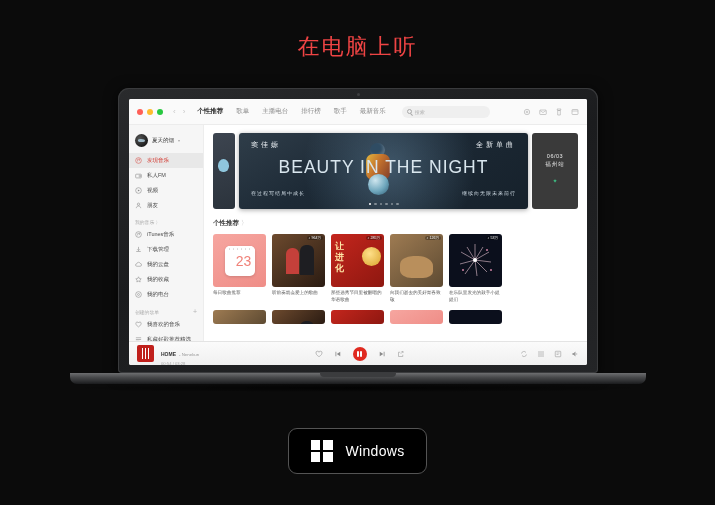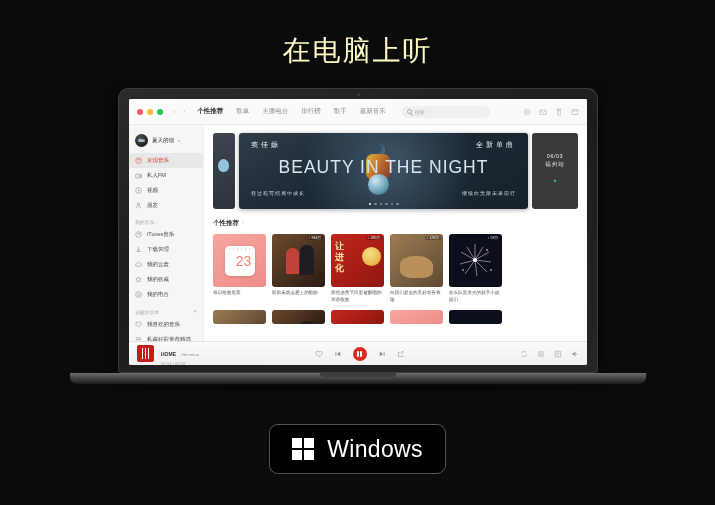--- a/index.html
+++ b/index.html
@@ -7,22 +7,22 @@
     width: 715px; height: 505px;
     background: #0a0a0a;
     font-family: "Liberation Sans", "DejaVu Sans", sans-serif;
     overflow: hidden;
   }
   .page { position: relative; width: 715px; height: 505px; background: #0b0b0b; }
 
   
   .headline {
     position: absolute; top: 32px; left: 0; width: 715px;
-    text-align: center; color: #fef9c3;
-    font-size: 28px; letter-spacing: 2px; font-weight: 400;
+    text-align: center; color: #ef4444;
+    font-size: 22px; letter-spacing: 2px; font-weight: 400;
   }
 
   
   .laptop { position: absolute; left: 118px; top: 88px; width: 480px; height: 300px; }
   .lid {
     position: absolute; left: 0; top: 0; width: 480px; height: 285px;
     background: linear-gradient(160deg,#2a2b2d 0%,#1b1c1e 45%,#242527 100%);
     border-radius: 11px 11px 4px 4px;
     box-shadow: 0 0 0 1px #3a3b3d inset, 0 2px 14px rgba(0,0,0,.7);
     padding: 11px 11px 8px 11px;
@@ -218,21 +218,21 @@
     border:1px solid #545454; border-radius:9px; background:#000;
     display:flex; align-items:center; gap:13px;
     padding:11px 22px; color:#fff;
   }
   .dl-btn.mac { padding:10px 26px 10px 22px; }
   .apple-ico { width:25px; height:30px; }
   .win-ico { width:22px; height:22px; display:grid; grid-template-columns:1fr 1fr; grid-template-rows:1fr 1fr; gap:2.2px; }
   .win-ico span { background:#fff; display:block; }
   .dl-text .dl-main { font-size:19px; font-weight:bold; letter-spacing:.3px; line-height:1.15; }
   .dl-text .dl-sub { font-size:9.5px; color:#e2e2e2; margin-top:1px; letter-spacing:1px; }
-  .dl-text.single .dl-main { font-size:23px; font-weight:normal; }
+  .dl-text.single .dl-main { font-size:14px; font-weight:normal; }
 </style>
 </head>
 <body>
 
 <div class="page">
 
   <div class="headline">在电脑上听</div>
 
   <div class="laptop">
     <div class="lid">

